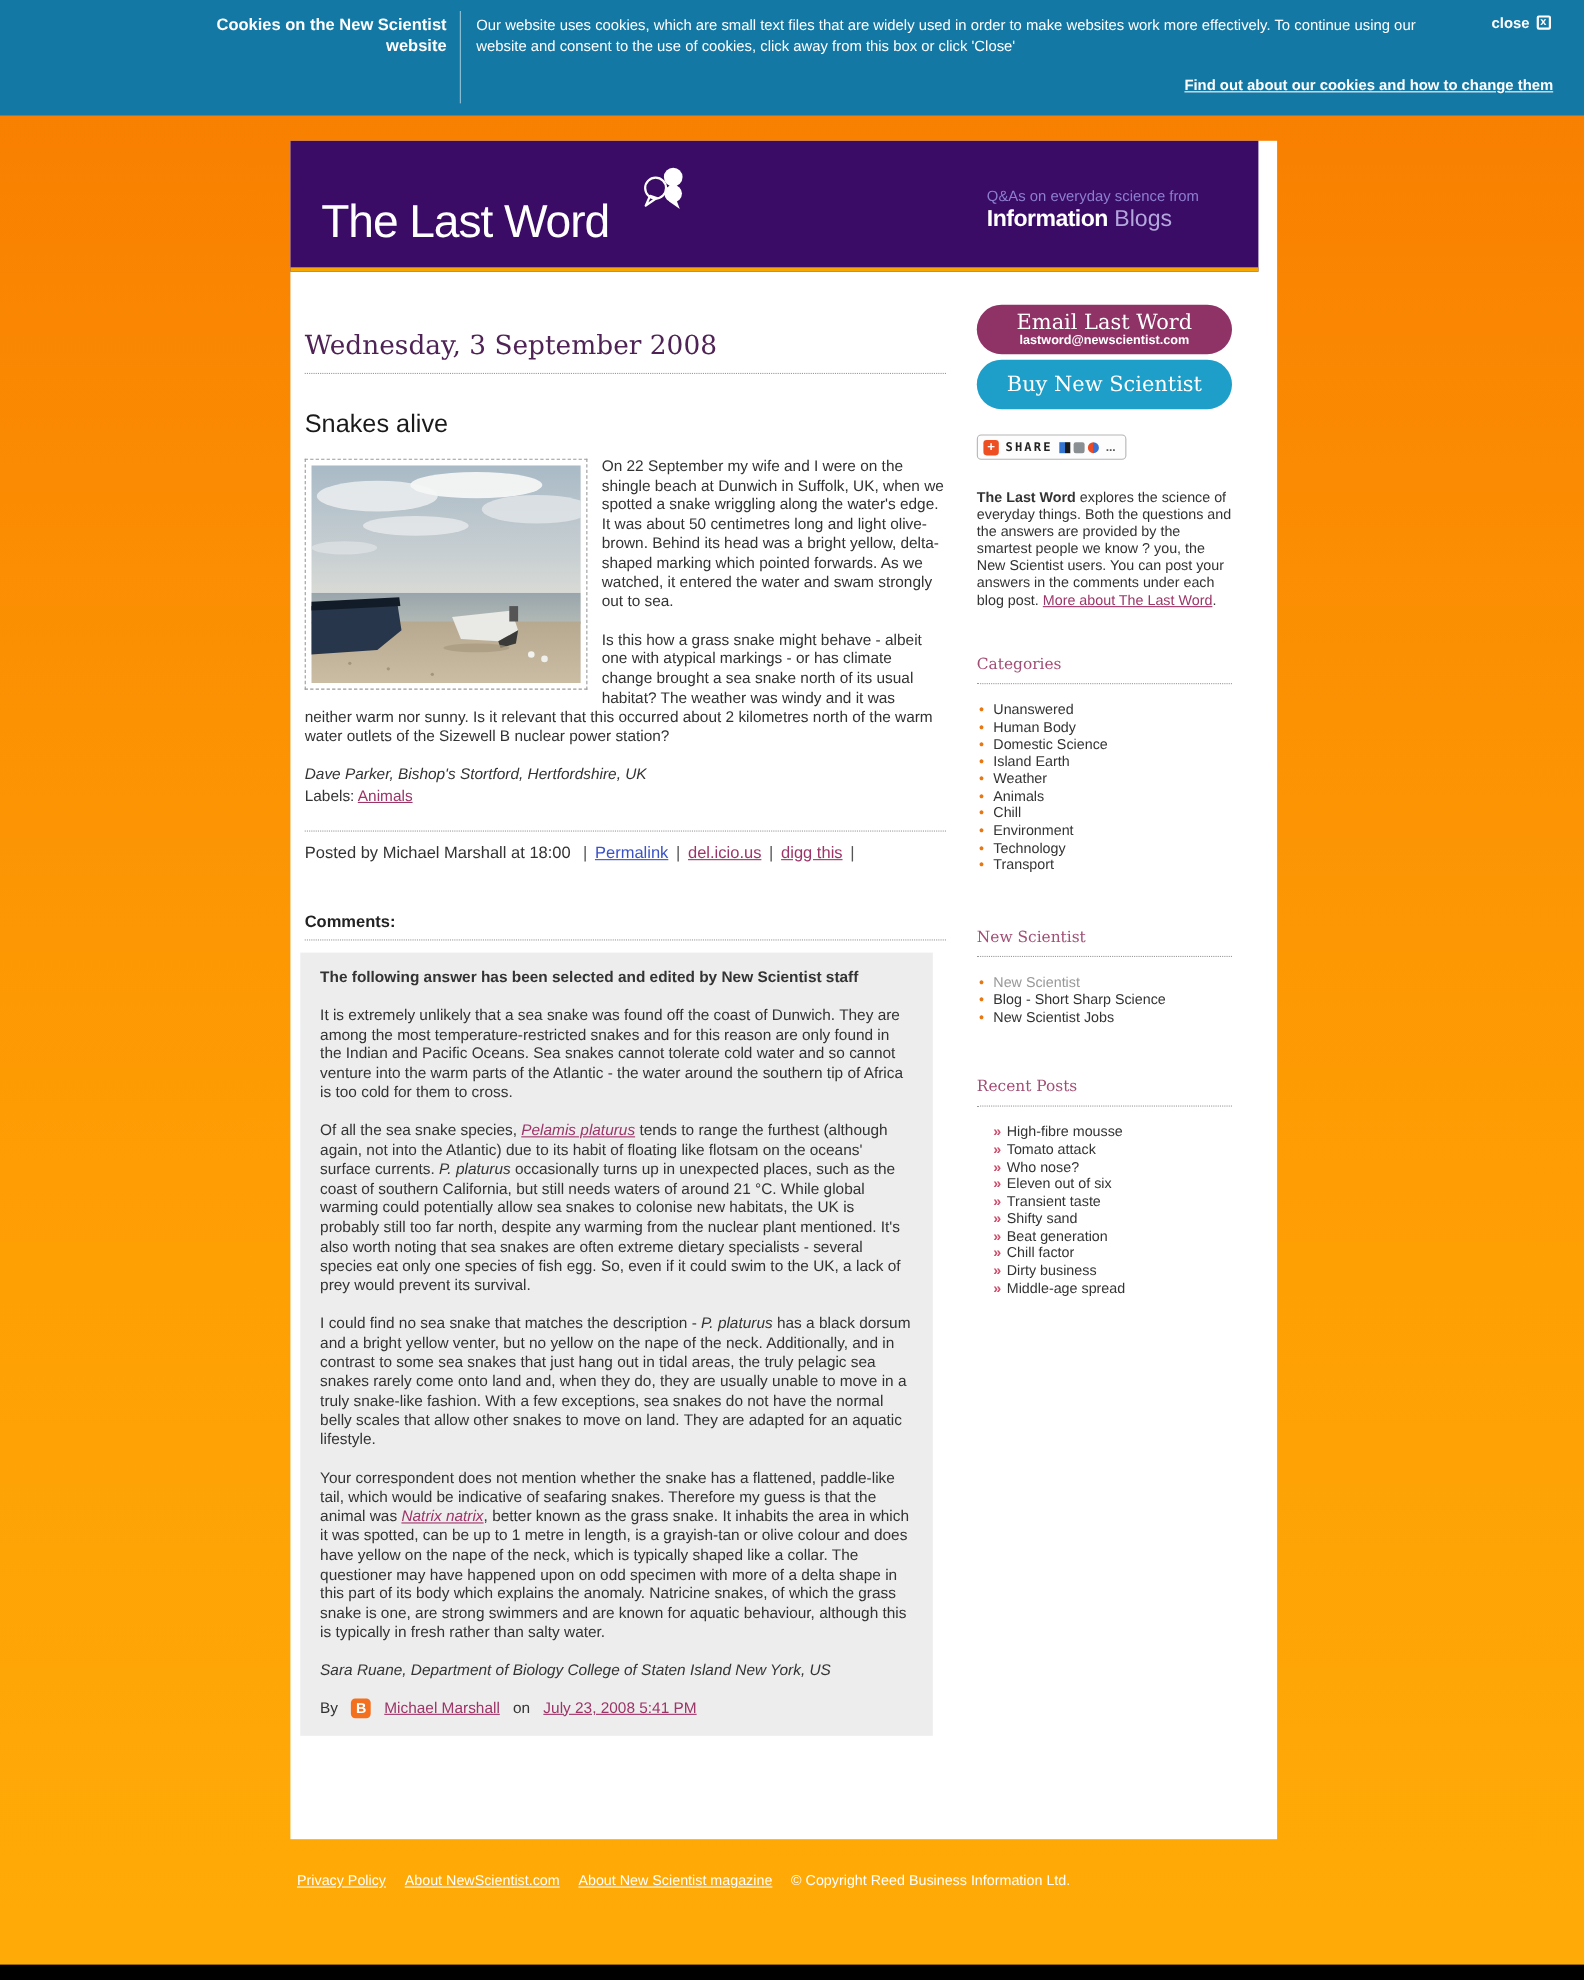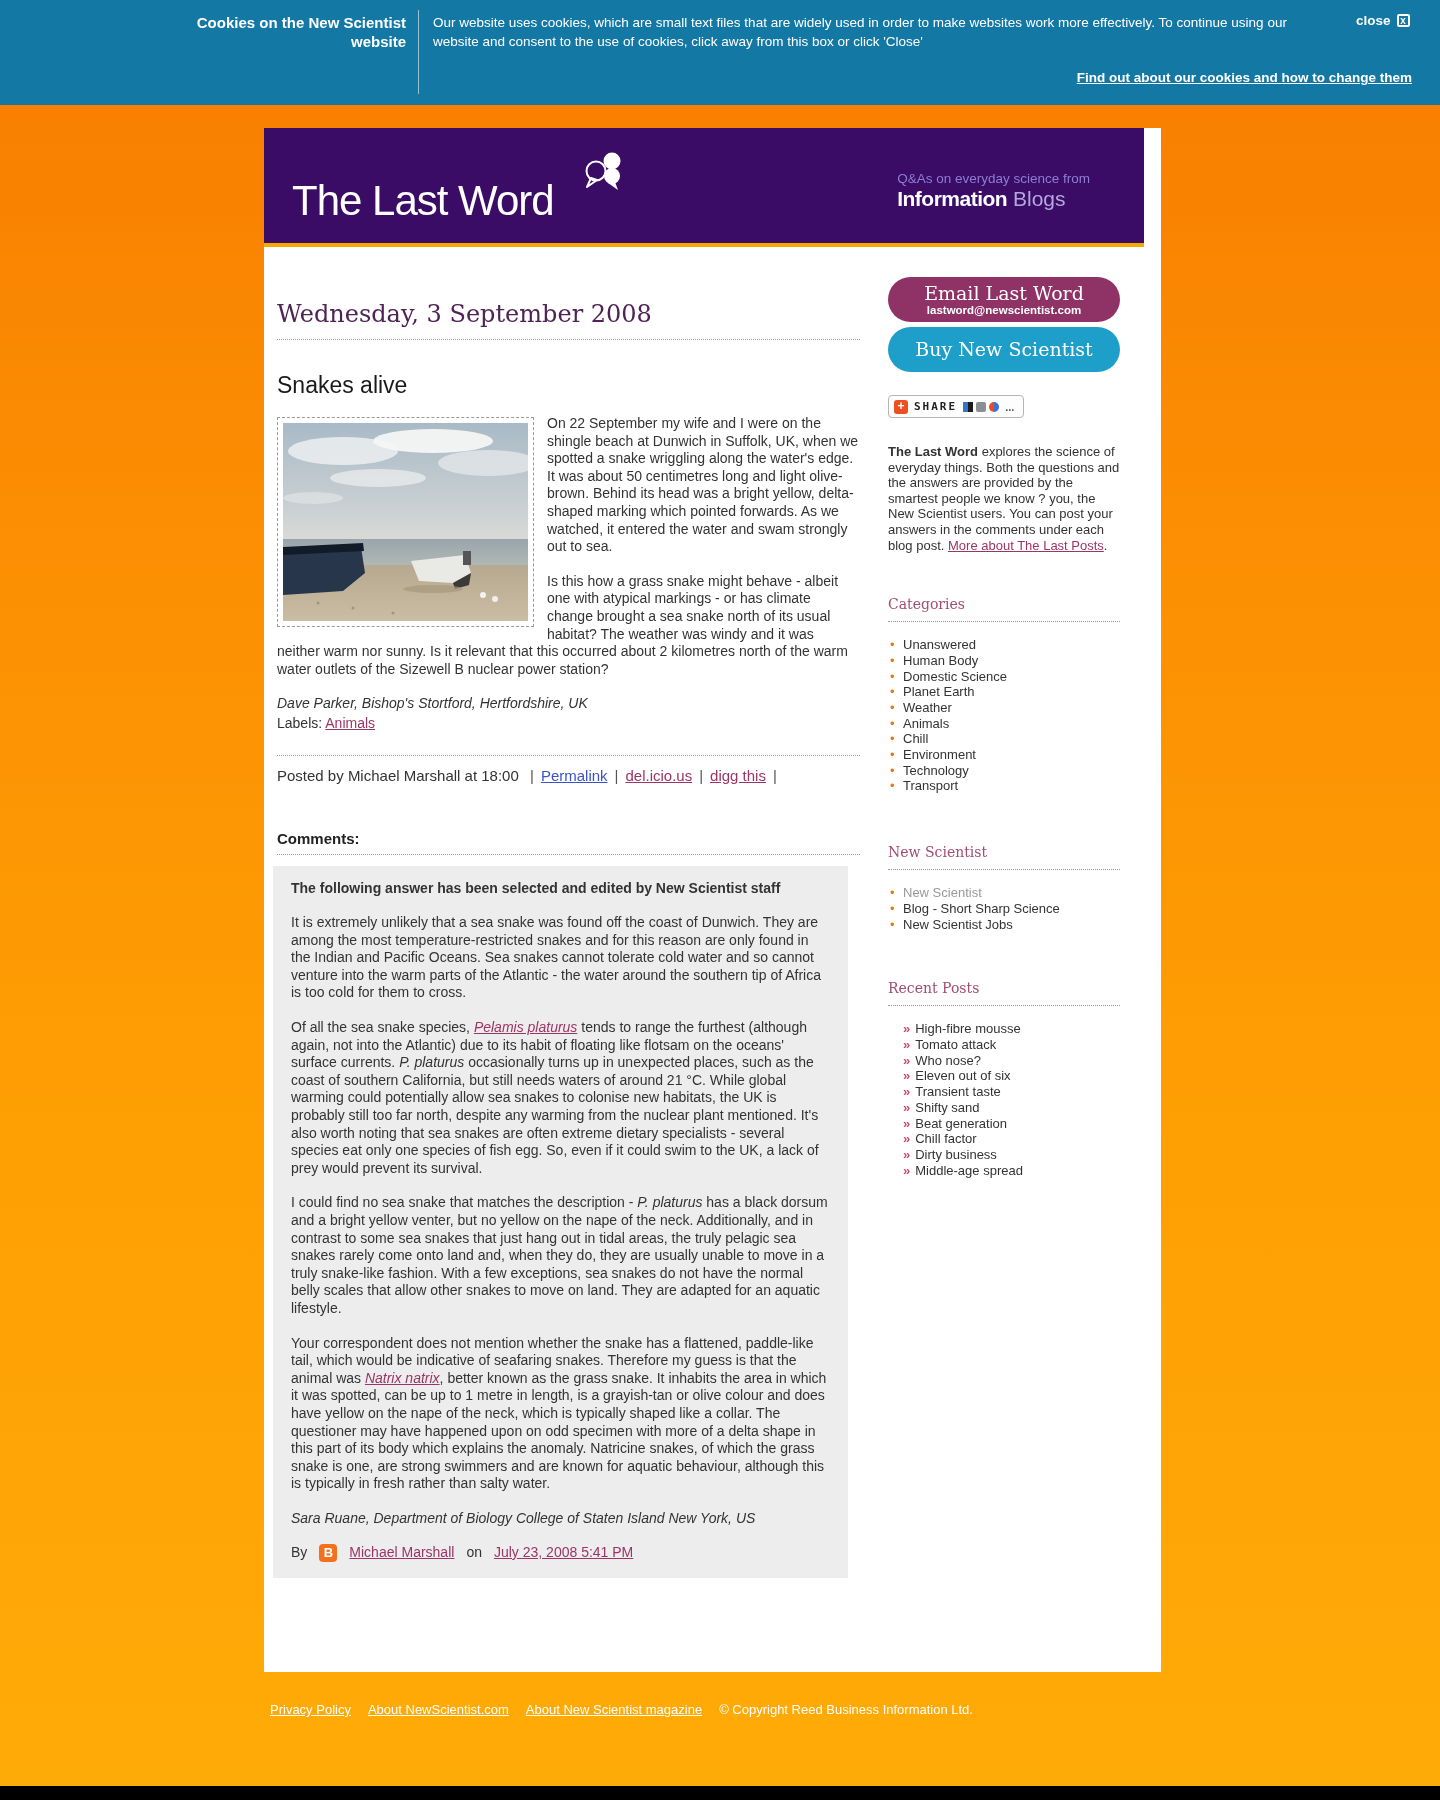--- a/index.html
+++ b/index.html
@@ -233,28 +233,28 @@
       <span class="share-plus">+</span>
       <span class="share-label">SHARE</span>
       <span class="share-icons">
         <span class="ic ic-delicious"></span>
         <span class="ic ic-digg"></span>
         <span class="ic ic-stumble"></span>
       </span>
       <span class="share-ellipsis">...</span>
     </div>
 
-    <div class="side-about"><strong>The Last Word</strong><span> explores the science of everyday things. Both the questions and the answers are provided by the smartest people we know ? you, the New Scientist users. You can post your answers in the comments under each blog post. </span><a class="ml">More about The Last Posts</a><span>.</span></div>
+    <div class="side-about"><strong>The Last Word</strong><span> explores the science of everyday things. Both the questions and the answers are provided by the smartest people we know ? you, the New Scientist users. You can post your answers in the comments under each blog post. </span><a class="ml">More about The Last Word</a><span>.</span></div>
 
     <div class="side-head h-cat">Categories</div>
     <ul class="side-list bullet-list">
         <li>Unanswered</li>
         <li>Human Body</li>
         <li>Domestic Science</li>
-        <li>Planet Earth</li>
+        <li>Island Earth</li>
         <li>Weather</li>
         <li>Animals</li>
         <li>Chill</li>
         <li>Environment</li>
         <li>Technology</li>
         <li>Transport</li>
       </ul>
 
     <div class="side-head h-ns">New Scientist</div>
     <ul class="side-list bullet-list">

